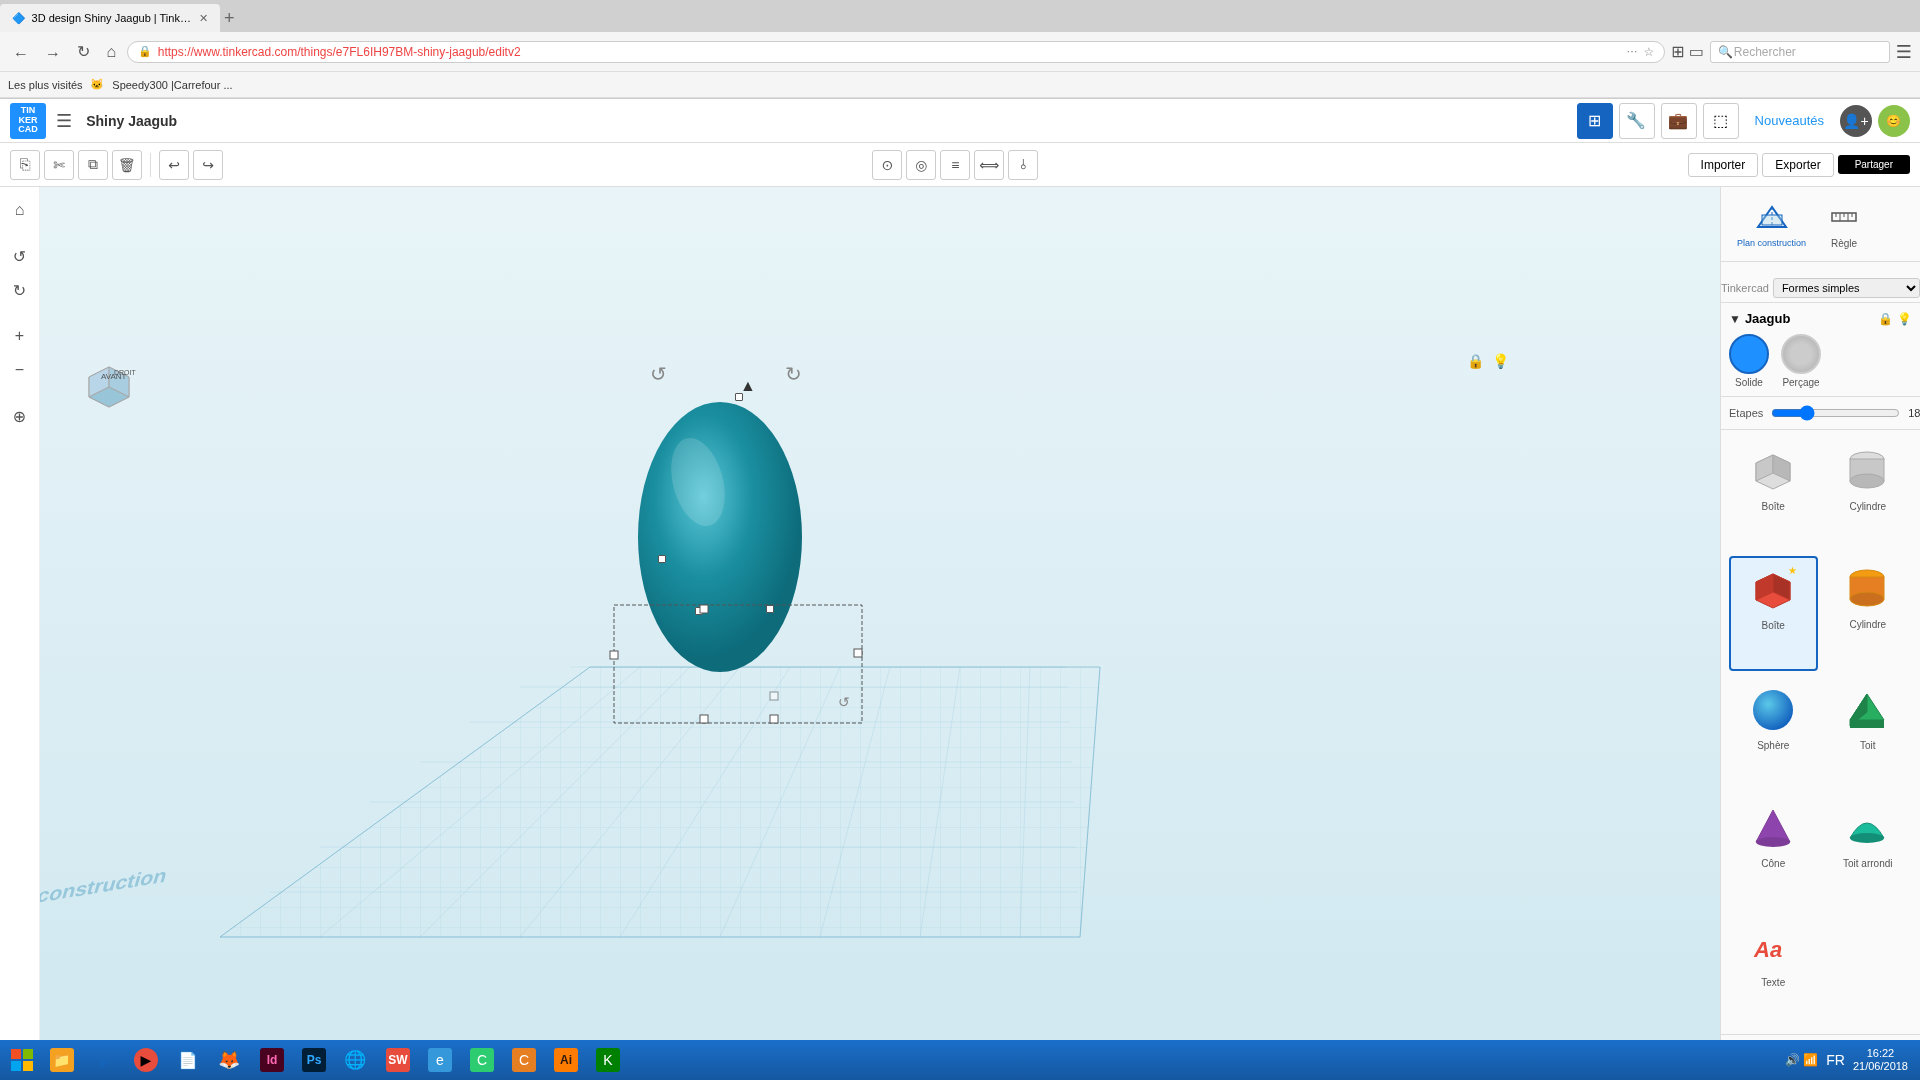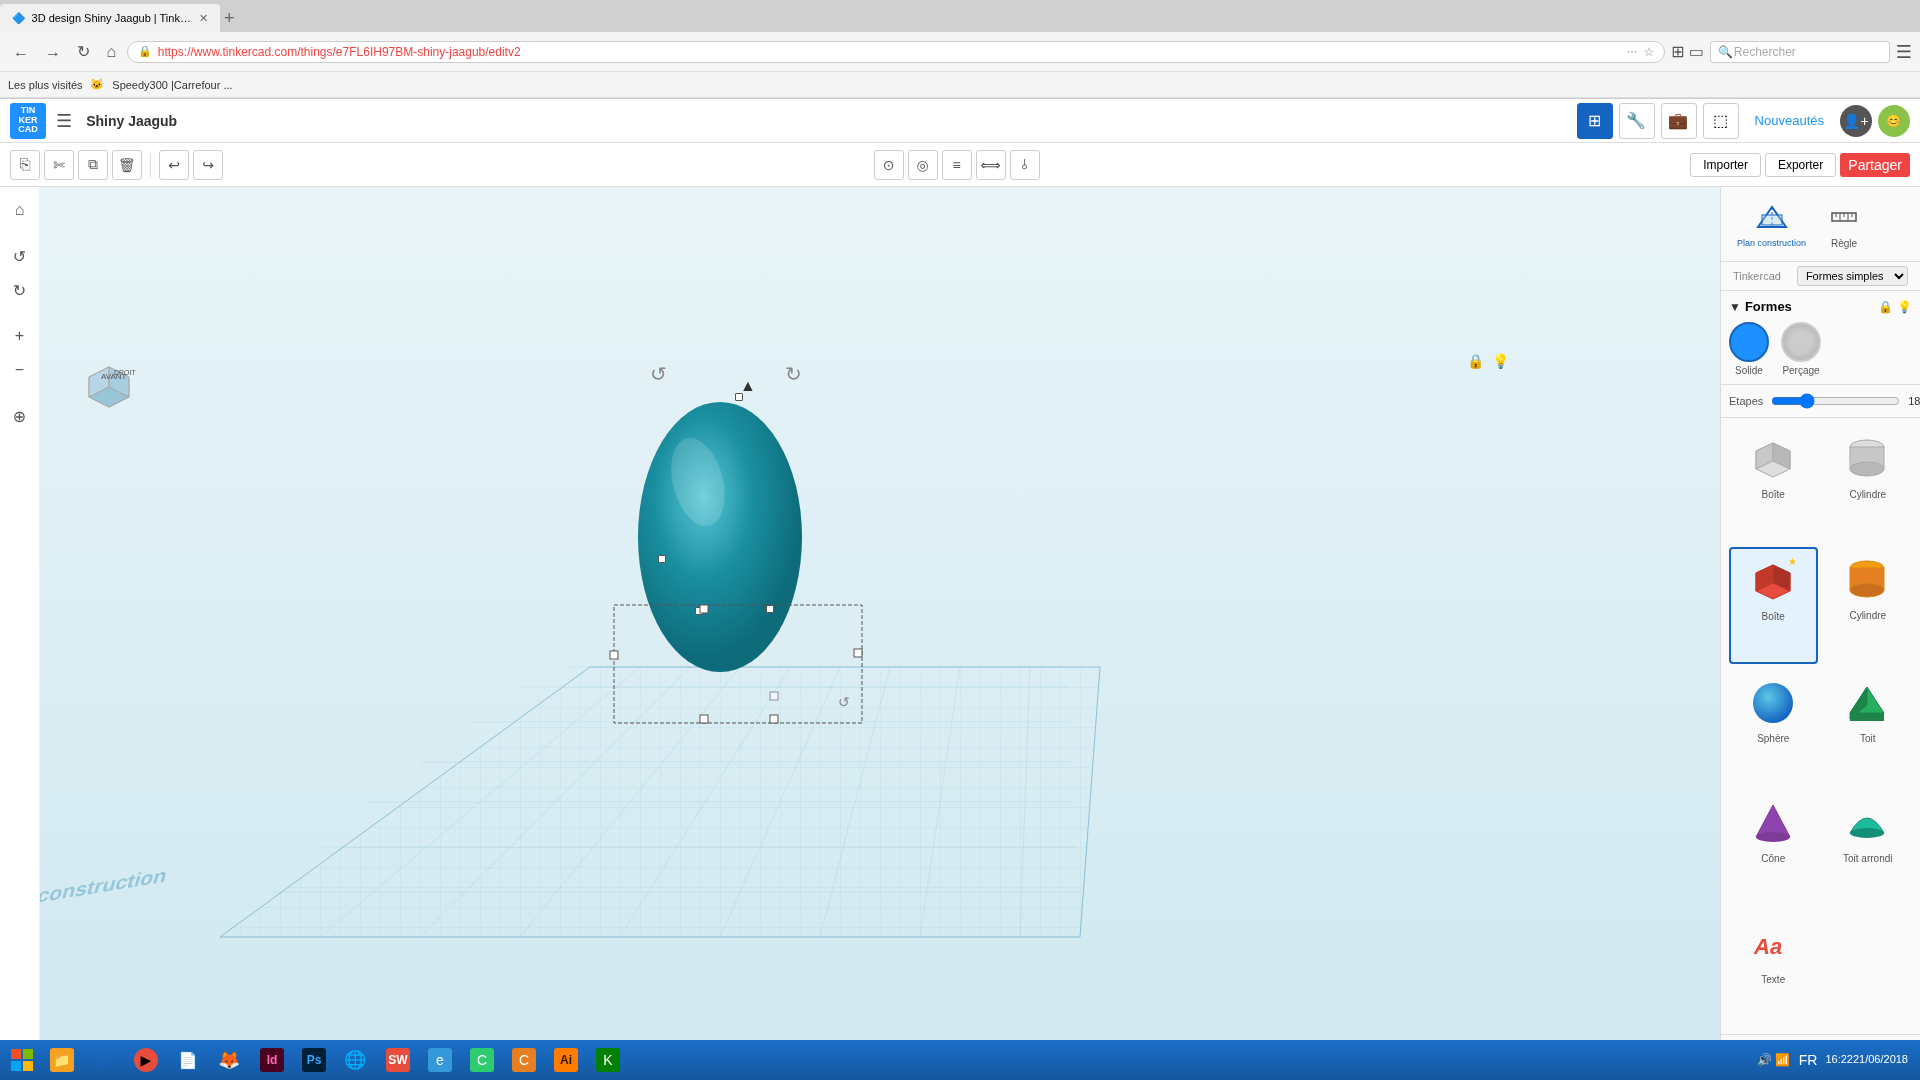--- a/index.html
+++ b/index.html
@@ -80,21 +80,21 @@
     .steps-label { font-size: 11px; color: #555; }
     .steps-slider { flex: 1; }
     .steps-value { font-size: 11px; color: #333; }
 
     
     .taskbar { position: fixed; bottom: 0; left: 0; right: 0; height: 40px; background: linear-gradient(to bottom, #1a6ec9, #1558a0); display: flex; align-items: center; padding: 0 4px; gap: 2px; z-index: 1000; }
     .taskbar-item { display: flex; align-items: center; justify-content: center; height: 34px; padding: 0 8px; cursor: pointer; border-radius: 3px; }
     .taskbar-icon { width: 24px; height: 24px; border-radius: 3px; display: flex; align-items: center; justify-content: center; font-size: 14px; }
     .taskbar-spacer { flex: 1; }
     .taskbar-right { display: flex; align-items: center; gap: 4px; padding: 0 8px; color: white; font-size: 11px; }
-    .taskbar-clock { display: flex; flex-direction: row; align-items: center; font-size: 11px; color: white; line-height: 1.2; }
+    .taskbar-clock { display: flex; flex-direction: column; align-items: center; font-size: 11px; color: white; line-height: 1.2; }
     .shape-svg-small { width: 55px; height: 55px; }
 
     
     .handle { position: absolute; width: 8px; height: 8px; background: white; border: 1px solid #555; border-radius: 1px; }
 
     
     .expand-arrow { font-size: 12px; color: #333; cursor: pointer; }
   </style>
 </head>
 <body>
@@ -170,21 +170,21 @@
     <div class="toolbar-btn">↪</div>
     <div style="flex:1;"></div>
     <div class="toolbar-btn">⊙</div>
     <div class="toolbar-btn">◎</div>
     <div class="toolbar-btn">≡</div>
     <div class="toolbar-btn">⟺</div>
     <div class="toolbar-btn">⫰</div>
     <div style="flex:1;"></div>
     <button style="background:white;border:1px solid #ccc;border-radius:3px;padding:4px 12px;cursor:pointer;font-size:12px;">Importer</button>
     <button style="background:white;border:1px solid #ccc;border-radius:3px;padding:4px 12px;cursor:pointer;font-size:12px;">Exporter</button>
-    <button style="background:#ef4444;color:white;border:none;border-radius:3px;padding:4px 8px;cursor:pointer;font-size:14px;">Partager</button>
+    <button style="background:#000000;color:white;border:none;border-radius:3px;padding:4px 17px;cursor:pointer;font-size:10px;">Partager</button>
   </div>
 
   <div class="main-content">
 
     <div class="left-tools">
       <div class="side-tool">⌂</div>
       <div style="height:8px;"></div>
       <div class="side-tool">↺</div>
       <div class="side-tool">↻</div>
       <div style="height:8px;"></div>
@@ -306,31 +306,31 @@
             <line x1="10" y1="14" x2="10" y2="18" stroke="#555" stroke-width="1"></line>
             <line x1="14" y1="14" x2="14" y2="22" stroke="#555" stroke-width="1"></line>
             <line x1="18" y1="14" x2="18" y2="18" stroke="#555" stroke-width="1"></line>
             <line x1="22" y1="14" x2="22" y2="22" stroke="#555" stroke-width="1"></line>
             <line x1="26" y1="14" x2="26" y2="18" stroke="#555" stroke-width="1"></line>
           </svg>
           <span class="right-btn-label">Règle</span>
         </div>
       </div>
 
-      <div style="padding:4px 12px;display:flex;align-items:center;gap:16px;border-bottom:1px solid #ddd;">
+      <div style="padding:4px 0;display:flex;align-items:center;gap:4px;border-bottom:1px solid #ddd;margin-top:12px;">
         <span style="font-size:11px;color:#888;">Tinkercad</span>
         <select style="flex:1;font-size:11px;border:1px solid #ccc;border-radius:3px;padding:2px 4px;">
           <option>Formes simples</option>
         </select>
       </div>
 
       <div class="forme-section">
         <div class="forme-header">
           <span class="expand-arrow">▼</span>
-          <span class="forme-title">Formes</span>
+          <span class="forme-title">Jaagub</span>
           <span style="font-size:12px;color:#888;cursor:pointer;">🔒</span>
           <span style="font-size:12px;color:#888;cursor:pointer;">💡</span>
         </div>
         <div class="forme-options">
           <div class="forme-option">
             <div class="forme-circle solid"></div>
             <span class="forme-option-label">Solide</span>
           </div>
           <div class="forme-option">
             <div class="forme-circle hole"></div>

